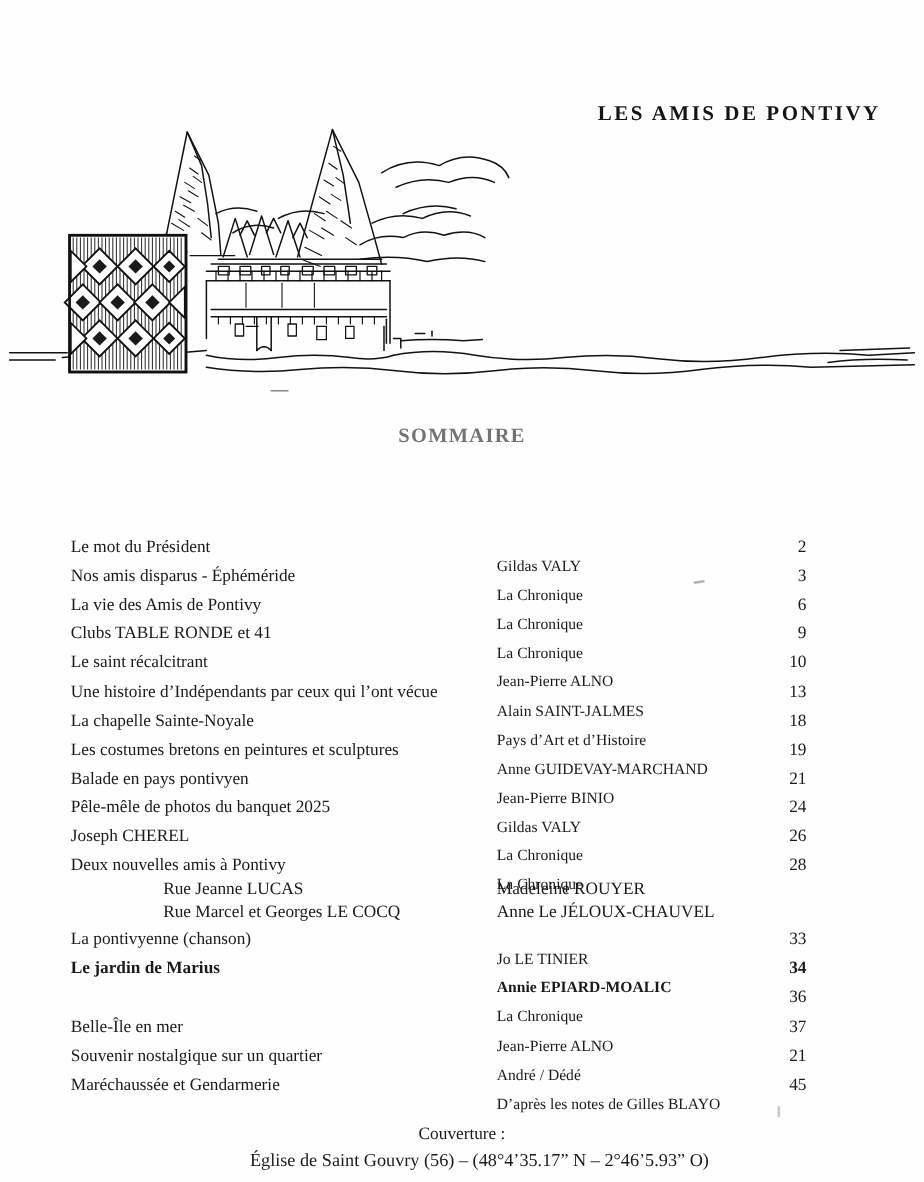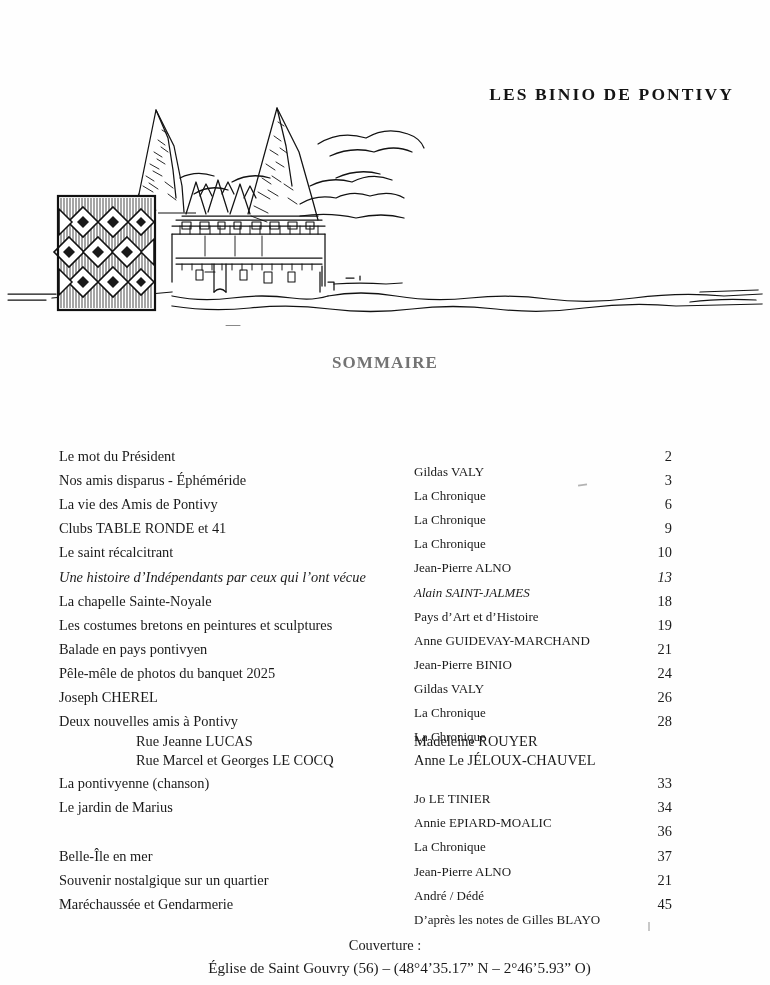--- a/index.html
+++ b/index.html
@@ -176,21 +176,21 @@
     font-size: 15.2px;
     line-height: 23px;
     padding-left: 29px;
   }
 </style>
 </head>
 <body>
 
 <div class="page">
 
-  <div class="masthead-title">LES BINIO DE PONTIVY</div>
+  <div class="masthead-title">LES AMIS DE PONTIVY</div>
 
   <div class="illustration">
     <svg viewBox="0 0 770 240" xmlns="http://www.w3.org/2000/svg">
       <g fill="none" stroke="#121212" stroke-width="1.25" stroke-linecap="round" stroke-linejoin="round">
 
         <path d="M139 108 L156 24 L174 60 L182 100 L184 126"></path>
         <path d="M139 108 L131 122 L128 134"></path>
         <path d="M156 24 L168 52 L173 84 L176 112"></path>
 
         <path d="M248 128 L277 22 L299 66 L312 112 L318 134"></path>
@@ -463,21 +463,21 @@
       <div class="toc-row" style="position: absolute; left: 0px; top: 72.3px; width: 770px;">
         <div class="toc-title">Clubs TABLE RONDE et 41</div>
         <div class="toc-author">La Chronique</div>
         <div class="toc-page">9</div>
       </div>
       <div class="toc-row" style="position: absolute; left: 0px; top: 96.4px; width: 770px;">
         <div class="toc-title">Le saint récalcitrant</div>
         <div class="toc-author">Jean-Pierre ALNO</div>
         <div class="toc-page">10</div>
       </div>
-      <div class="toc-row" style="position: absolute; left: 0px; top: 120.5px; width: 770px; font-style: italic;">
+      <div class="toc-row" style="position: absolute; left: 0px; top: 120.5px; width: 770px;">
         <div class="toc-title">Une histoire d’Indépendants par ceux qui l’ont vécue</div>
         <div class="toc-author">Alain SAINT-JALMES</div>
         <div class="toc-page">13</div>
       </div>
       <div class="toc-row" style="position: absolute; left: 0px; top: 144.6px; width: 770px;">
         <div class="toc-title">La chapelle Sainte-Noyale</div>
         <div class="toc-author">Pays d’Art et d’Histoire</div>
         <div class="toc-page">18</div>
       </div>
       <div class="toc-row" style="position: absolute; left: 0px; top: 168.7px; width: 770px;">
@@ -507,21 +507,21 @@
         <div class="toc-subline" style="top: 20px;">Rue Jeanne LUCAS</div>
         <div class="toc-subline" style="top: 39px;">Rue Marcel et Georges LE COCQ</div>
         <div class="toc-subauthor" style="top: 20px;">Madeleine ROUYER</div>
         <div class="toc-subauthor" style="top: 39px;">Anne Le JÉLOUX-CHAUVEL</div>
       </div>
       <div class="toc-row" style="position: absolute; left: 0px; top: 327.2px; width: 770px;">
         <div class="toc-title">La pontivyenne  (chanson)</div>
         <div class="toc-author">Jo LE TINIER</div>
         <div class="toc-page">33</div>
       </div>
-      <div class="toc-row" style="position: absolute; left: 0px; top: 351.3px; width: 770px;">
+      <div class="toc-row" style="position: absolute; left: 0px; top: 351.3px; width: 770px; font-weight: bold;">
         <div class="toc-title">Le jardin de Marius</div>
         <div class="toc-author">Annie EPIARD-MOALIC</div>
         <div class="toc-page">34</div>
       </div>
       <div class="toc-row" style="position: absolute; left: 0px; top: 375.4px; width: 770px;">
         <div class="toc-author">La Chronique</div>
         <div class="toc-page">36</div>
       </div>
       <div class="toc-row" style="position: absolute; left: 0px; top: 399.5px; width: 770px;">
         <div class="toc-title">Belle-Île en mer</div>

